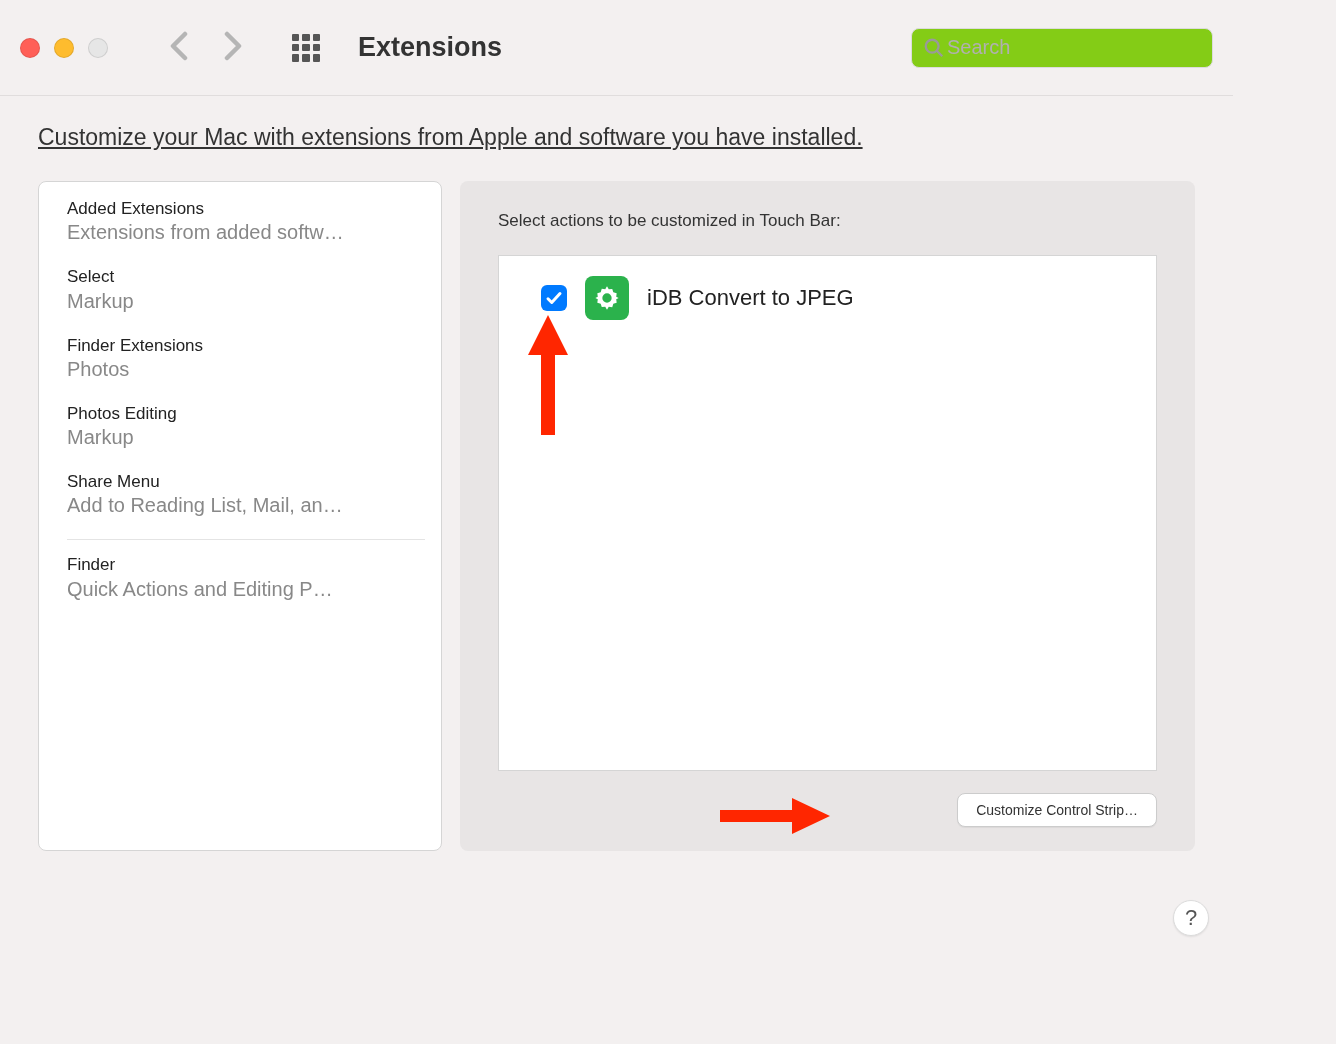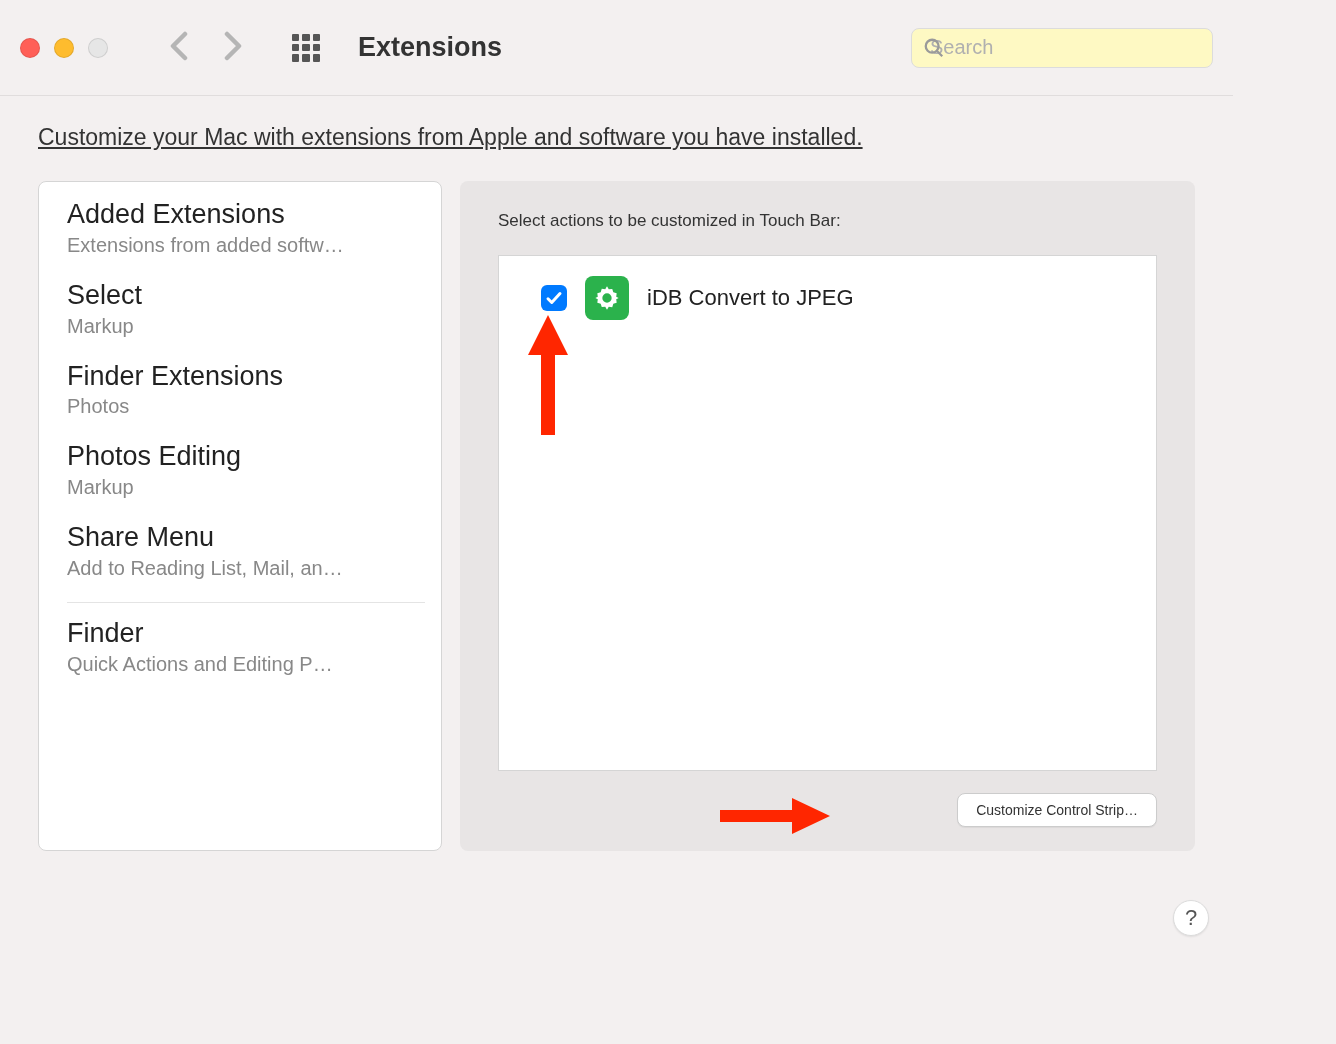--- a/index.html
+++ b/index.html
@@ -75,23 +75,23 @@
       transform: translateY(-50%);
       width: 22px;
       height: 22px;
       color: #9a9a9a;
     }
     .search-input {
       width: 100%;
       height: 40px;
       border: 1px solid #dcdcdc;
       border-radius: 8px;
-      padding-left: 18px;
+      padding-left: 35px;
       font-size: 20px;
-      background: #fef9c3;
+      background: #84cc16;
       color: #333;
     }
     .search-input::placeholder { color: #b0b0b0; }
     
     .content {
       padding: 28px 38px 30px 38px;
     }
     .intro {
       font-size: 23px;
       color: #333;
@@ -109,21 +109,21 @@
       background: #fff;
       border: 1px solid #d5d5d5;
       border-radius: 8px;
       overflow: hidden;
     }
     .sb-item {
       padding: 10px 28px 10px 28px;
       cursor: default;
     }
     .sb-item .sb-title {
-      font-size: 27px;
+      font-size: 17px;
       color: #222;
       line-height: 1.25;
     }
     .sb-item .sb-sub {
       font-size: 20px;
       color: #888;
       line-height: 1.35;
       white-space: nowrap;
       overflow: hidden;
       text-overflow: ellipsis;

